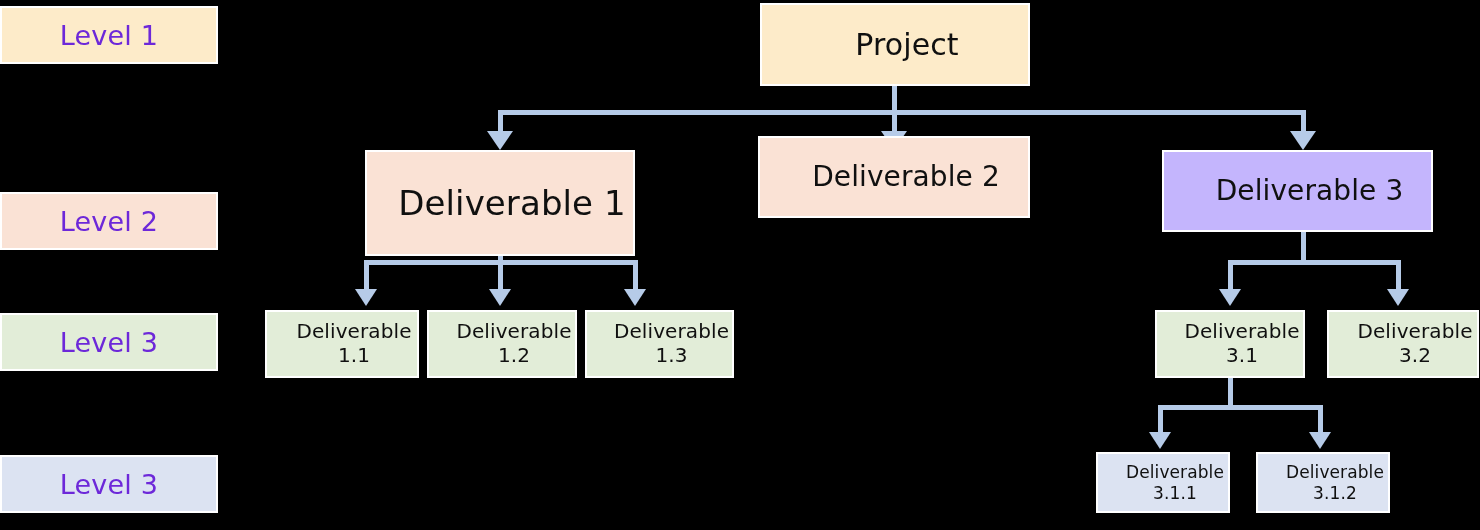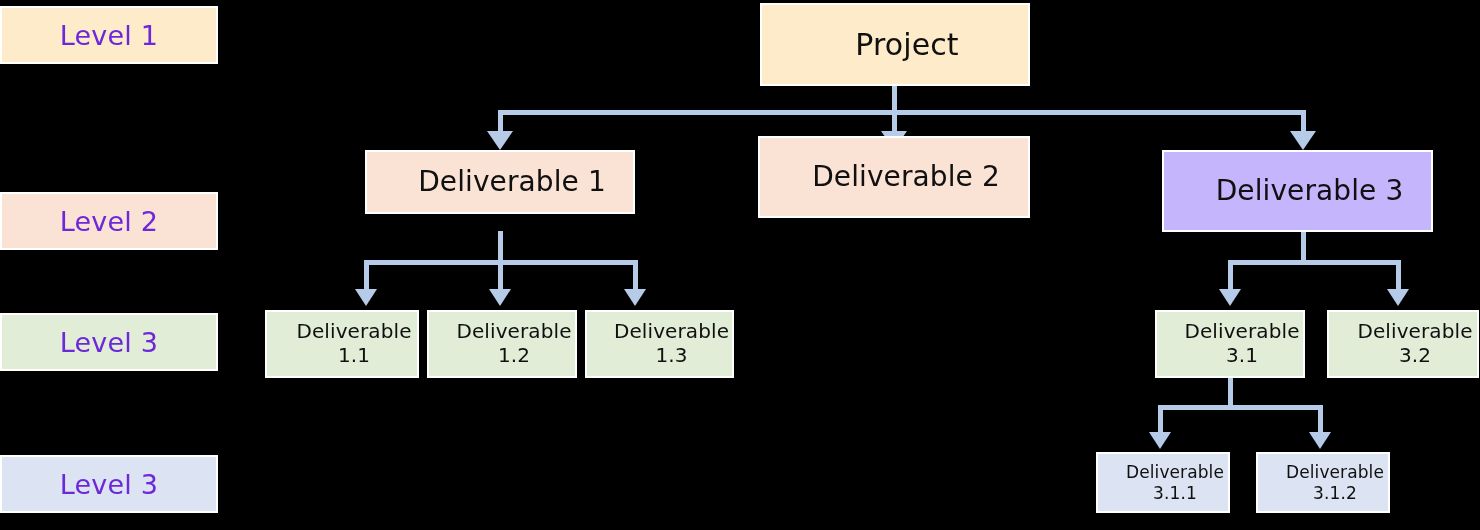--- a/index.html
+++ b/index.html
@@ -121,21 +121,21 @@
   <div class="conn conn-h" style="left:1158px; top:405px; width:165px;"></div>
   <div class="conn conn-v" style="left:1158px; top:405px; height:28px;"></div>
   <div class="arrow-head small" style="left:1149px; top:432px;"></div>
   <div class="conn conn-v" style="left:1318px; top:405px; height:28px;"></div>
   <div class="arrow-head small" style="left:1309px; top:432px;"></div>
 
   <div class="node" style="left:760px; top:3px; width:270px; height:83px; background:#fdebc9; font-size:30px;">
     <span>Project</span>
   </div>
 
-  <div class="node" style="left:365px; top:150px; width:270px; height:64px; background:#fae2d5; font-size:28px;">
+  <div class="node" style="left:365px; top:150px; width:270px; height:106px; background:#fae2d5; font-size:34px;">
     <span>Deliverable 1</span>
   </div>
 
   <div class="node" style="left:758px; top:136px; width:272px; height:82px; background:#fae2d5; font-size:28px;">
     <span>Deliverable 2</span>
   </div>
 
   <div class="node" style="left:1162px; top:150px; width:271px; height:82px; background:#c4b5fd; font-size:28px;">
     <span>Deliverable 3</span>
   </div>

